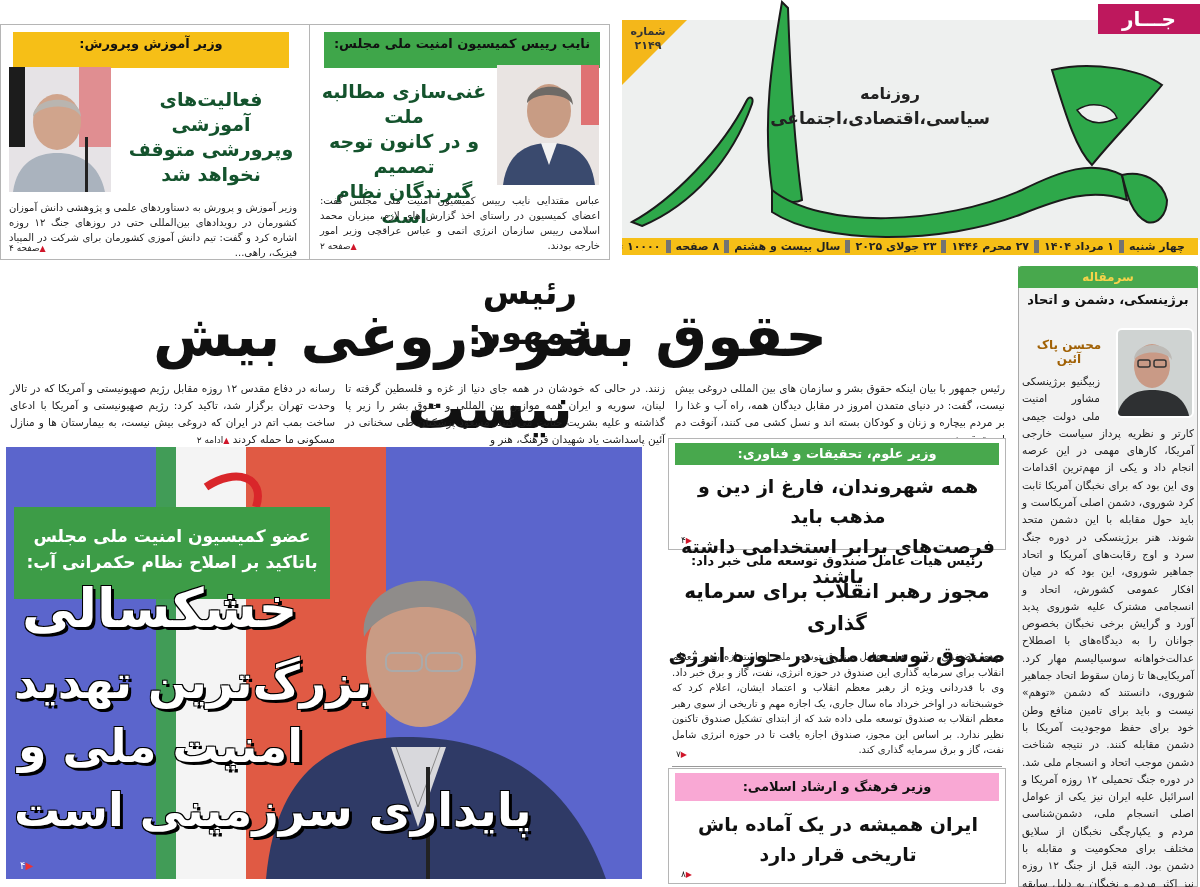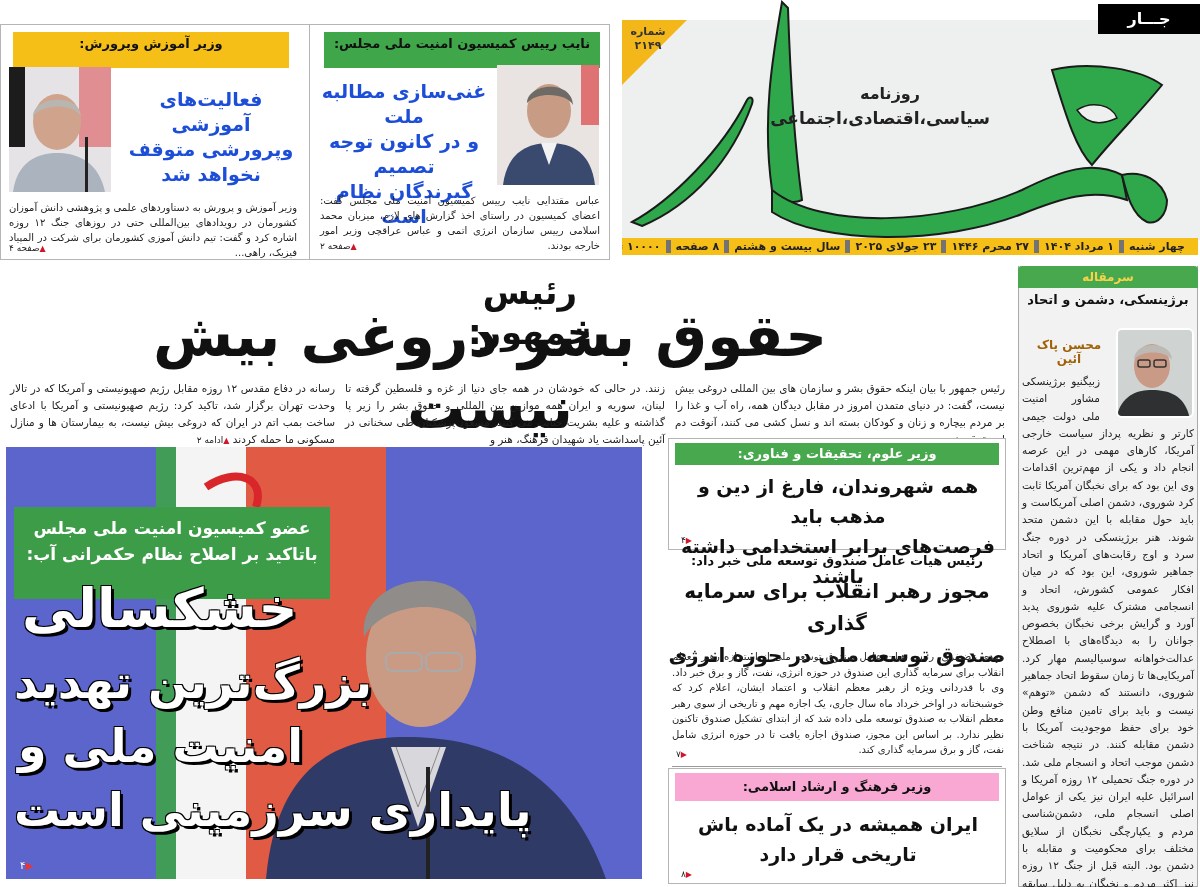--- a/index.html
+++ b/index.html
@@ -11,56 +11,56 @@
   
   .masthead { left: 622px; top: 20px; width: 578px; height: 220px; background: #eef0ef; }
   .logo-svg { position: absolute; left: 0; top: -20px; width: 578px; height: 240px; }
   .issue-tri { position: absolute; left: 622px; top: 20px; width: 0; height: 0;
     border-top: 65px solid #f4b71a; border-right: 65px solid transparent; }
   .issue-text { position: absolute; left: 628px; top: 25px; width: 40px; text-align: center;
     font-size: 11px; line-height: 14px; color: #333; font-weight: bold; }
   .tagline { position: absolute; left: 790px; top: 82px; width: 200px; text-align: center;
     font-size: 17px; font-weight: bold; line-height: 24px; color: #222; }
   .tagline .l1 { font-size: 16px; }
-  .jesar { position: absolute; left: 1098px; top: 4px; width: 102px; height: 30px; background: #000000;
-    color: #fff; font-size: 16px; font-weight: bold; text-align: center; line-height: 30px; letter-spacing: 2px; }
+  .jesar { position: absolute; left: 1098px; top: 4px; width: 102px; height: 30px; background: #be185d;
+    color: #fff; font-size: 20px; font-weight: bold; text-align: center; line-height: 30px; letter-spacing: 2px; }
 
   .dateline { left: 622px; top: 238px; width: 576px; height: 17px; background: #f6bf17;
     font-size: 11px; font-weight: bold; color: #222; display: flex; flex-direction: row;
     align-items: center; padding-right: 8px; gap: 0; white-space: nowrap; overflow: hidden; }
   .dateline span { padding: 0 5px; border-left: 5px solid #737373; line-height: 13px; }
   .dateline span:last-child { border-left: none; }
 
   
   .topbox { top: 24px; height: 236px; border: 1px solid #b5b5b5; background: #fff; }
   .box-left { left: 0; width: 310px; }
   .box-mid { left: 310px; width: 300px; border-left: none; }
   .kicker-bar { position: absolute; top: 7px; height: 36px; font-size: 13px; font-weight: bold;
     text-align: center; line-height: 24px; color: #111; }
   .kb-yellow { background: #f6bf17; }
   .kb-green { background: #3fa64a; color: #111; }
   .photo { position: absolute; overflow: hidden; }
   .photo-inner { width: 100%; height: 100%; }
   .box-headline { position: absolute; font-size: 19px; font-weight: bold; line-height: 25px;
-    text-align: center; color: #1d4ed8; }
+    text-align: center; color: #14532d; }
   .box-body { position: absolute; font-size: 10px; line-height: 15px; text-align: justify; color: #222; }
   .pg-ref { position: absolute; font-size: 9px; color: #222; }
   .pg-ref .tri { color: #d0162a; font-size: 8px; }
 
   
   .main-kicker { left: 420px; top: 272px; width: 220px; text-align: center; font-size: 34px; font-weight: bold; color: #111; }
   .main-headline { left: 150px; top: 300px; width: 680px; text-align: center; font-size: 58px; font-weight: bold;
     letter-spacing: -1px; color: #111; line-height: 72px; font-family: "DejaVu Sans", sans-serif; }
   .main-col { top: 380px; font-size: 10.5px; line-height: 17px; text-align: justify; color: #222; }
 
   
   .feature { left: 6px; top: 447px; width: 636px; height: 432px; overflow: hidden; background: #5a63c9; }
   .feature-bg { position: absolute; inset: 0; }
   .feature-kicker { position: absolute; left: 8px; top: 60px; width: 316px; height: 92px; background: #3d9c47;
-    color: #fff; font-size: 17px; font-weight: bold; text-align: center; line-height: 26px; padding-top: 8px; }
+    color: #fff; font-size: 17px; font-weight: bold; text-align: center; line-height: 26px; padding-top: 16px; }
   .feature-line { position: absolute; left: 4px; color: #fff; font-weight: bold; font-size: 46px;
     text-shadow: 3px 3px 0 #000, -1px -1px 0 #000, 1px -1px 0 #000, -1px 1px 0 #000; text-align: left; white-space: nowrap; }
   .feature-pg { position: absolute; left: 14px; bottom: 8px; color: #fff; font-size: 10px; }
 
   
   .rbox { border: 1px solid #b5b5b5; background: #fff; }
   .rbox-kicker { position: absolute; height: 22px; font-size: 13px; font-weight: bold; text-align: center; line-height: 22px; }
   .rbox-head { position: absolute; font-size: 19px; font-weight: bold; line-height: 30px; text-align: center; color: #111; }
   .small-kicker { font-size: 13px; font-weight: bold; text-align: center; color: #111; }
   .rule { height: 1px; background: #999; }

